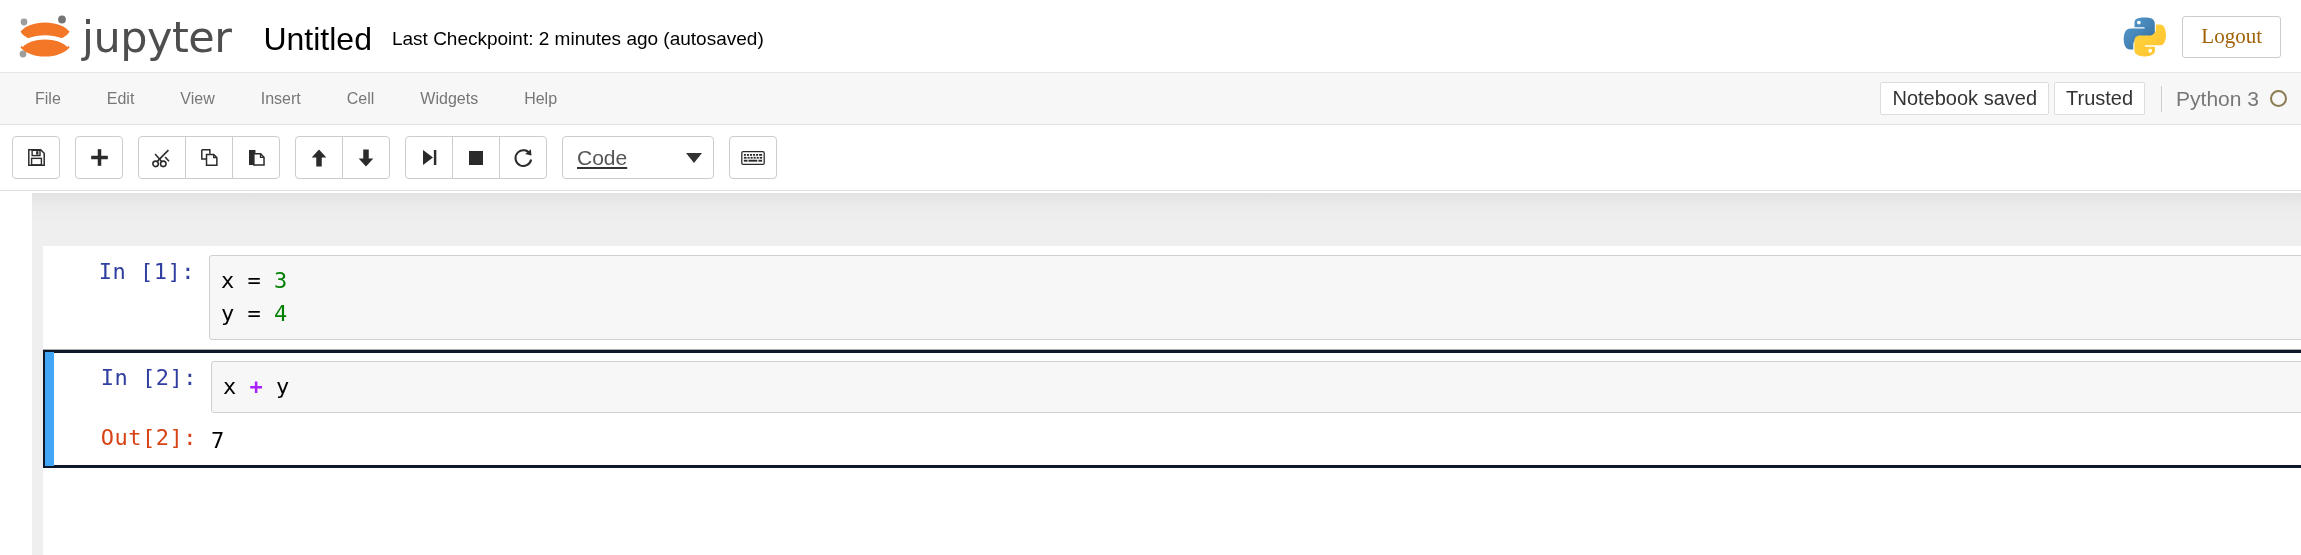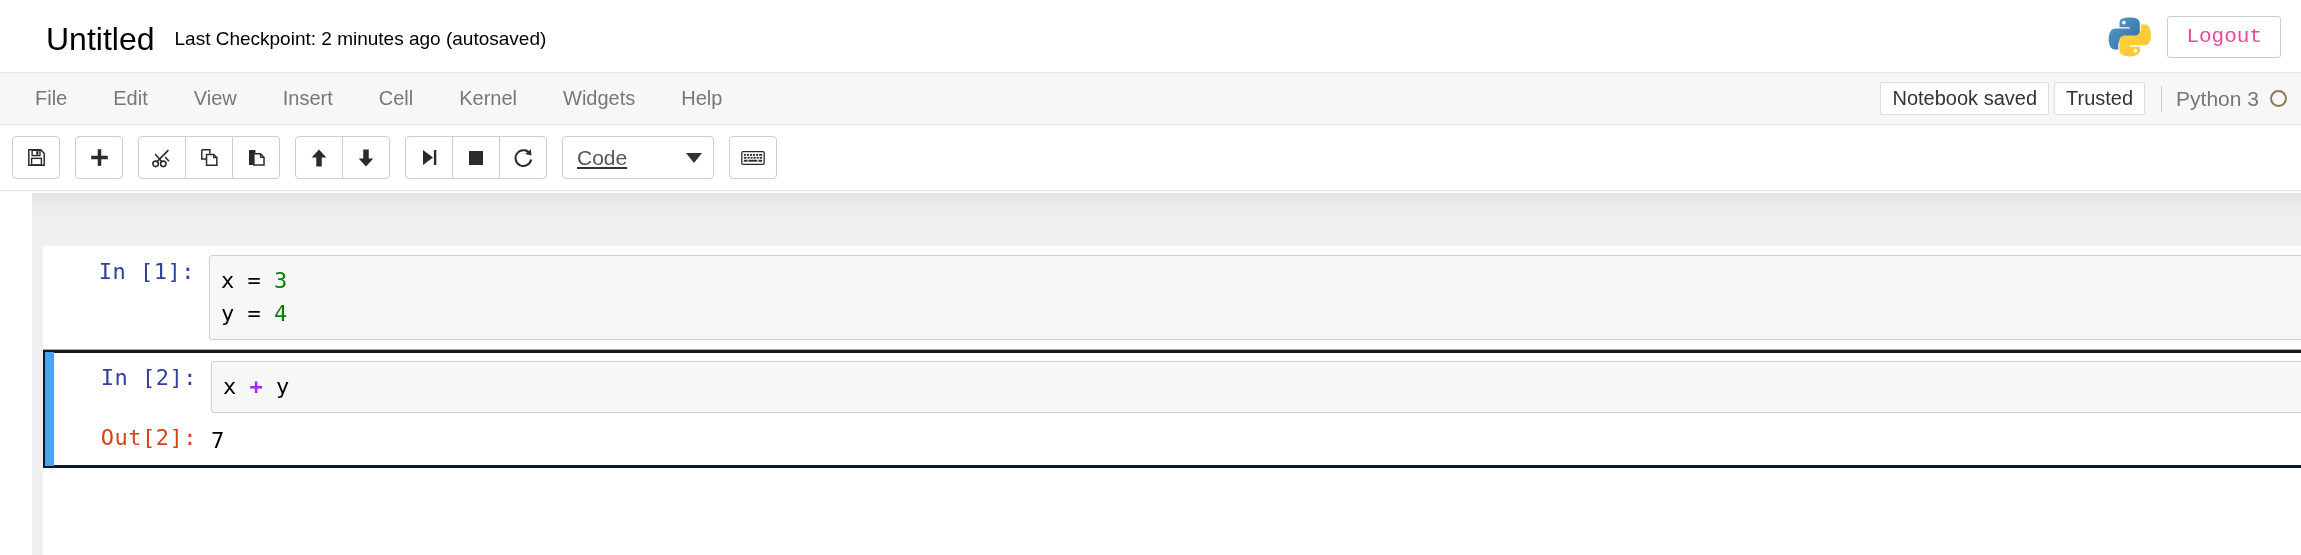--- a/index.html
+++ b/index.html
@@ -75,48 +75,48 @@
     align-items: center;
     gap: 14px;
   }
   #python-logo {
     width: 46px;
     height: 46px;
     display: block;
   }
   #logout-button {
     font-size: 21px;
-    color: #ec4899;
+    color: #a16207;
     background: #ffffff;
     border: 1px solid #cccccc;
     border-radius: 3px;
     padding: 9px 18px 10px 18px;
     line-height: 1;
     cursor: pointer;
-    font-family: Liberation Mono, monospace;
+    font-family: Liberation Serif, serif;
   }
 
   
   #menubar-container {
     height: 52px;
     background: #f7f7f7;
     border-bottom: 1px solid #e0e0e0;
     position: relative;
     box-sizing: border-box;
   }
   #menubar {
     position: absolute;
     left: 12px;
     top: 0;
     height: 51px;
     display: flex;
     align-items: center;
   }
   .menu-item {
-    font-size: 20px;
+    font-size: 16px;
     color: #777777;
     padding: 0 23px;
     line-height: 51px;
     cursor: pointer;
     white-space: nowrap;
   }
   #menubar-right {
     position: absolute;
     right: 14px;
     top: 0;
@@ -330,20 +330,31 @@
     background: #ababab;
     margin: 0;
   }
 </style>
 </head>
 <body>
 
 <div id="header">
 
   <div id="header-left">
+    <a id="jupyter-brand" style="display:flex;align-items:center;text-decoration:none;">
+      <svg id="jupyter-logo" viewBox="0 0 62 48" xmlns="http://www.w3.org/2000/svg">
+        <circle cx="10" cy="9" r="3.4" fill="#9e9e9e"></circle>
+        <circle cx="48" cy="6.5" r="3.9" fill="#757575"></circle>
+        <circle cx="9" cy="41" r="3.4" fill="#9e9e9e"></circle>
+        <path d="M31 28.5 C 19 28.5 9.5 24.5 6.5 18.5 C 11 13 20.3 9.4 31 9.4 C 41.7 9.4 51 13 55.5 18.5 C 52.5 24.5 43 28.5 31 28.5 Z" fill="#f37726"></path>
+        <path d="M31 24.5 C 43 24.5 52.5 28.5 55.5 34.5 C 51 40 41.7 43.6 31 43.6 C 20.3 43.6 11 40 6.5 34.5 C 9.5 28.5 19 24.5 31 24.5 Z" fill="#f37726"></path>
+        <path d="M31 22.2 C 19.5 22.2 10 25.8 5.6 31.2 L 8.9 33.9 C 12.6 29.6 21.1 26.5 31 26.5 C 40.9 26.5 49.4 29.6 53.1 33.9 L 56.4 31.2 C 52 25.8 42.5 22.2 31 22.2 Z" fill="#ffffff"></path>
+      </svg>
+      <span class="logo-word">jupyter</span>
+    </a>
     <span id="notebook-name">Untitled</span>
     <span id="checkpoint-status">Last Checkpoint: 2 minutes ago (autosaved)</span>
   </div>
 
   <div id="header-right">
     <svg id="python-logo" viewBox="0 0 48 48" xmlns="http://www.w3.org/2000/svg">
       <defs>
         <linearGradient id="pyBlue" x1="0" y1="0" x2="1" y2="1">
           <stop offset="0%" stop-color="#5a9fd4"></stop>
           <stop offset="100%" stop-color="#306998"></stop>
@@ -360,21 +371,20 @@
   </div>
 </div>
 
 <div id="menubar-container">
   <div id="menubar">
     <div class="menu-item">File</div>
     <div class="menu-item">Edit</div>
     <div class="menu-item">View</div>
     <div class="menu-item">Insert</div>
     <div class="menu-item">Cell</div>
-    <div class="menu-item">Kernel</div>
     <div class="menu-item">Widgets</div>
     <div class="menu-item">Help</div>
   </div>
 
   <div id="menubar-right">
     <div class="indicator-box">Notebook saved</div>
     <div class="indicator-box">Trusted</div>
     <div id="kernel-sep"></div>
     <span id="kernel-name">Python 3</span>
     <div id="kernel-idle-icon"></div>

